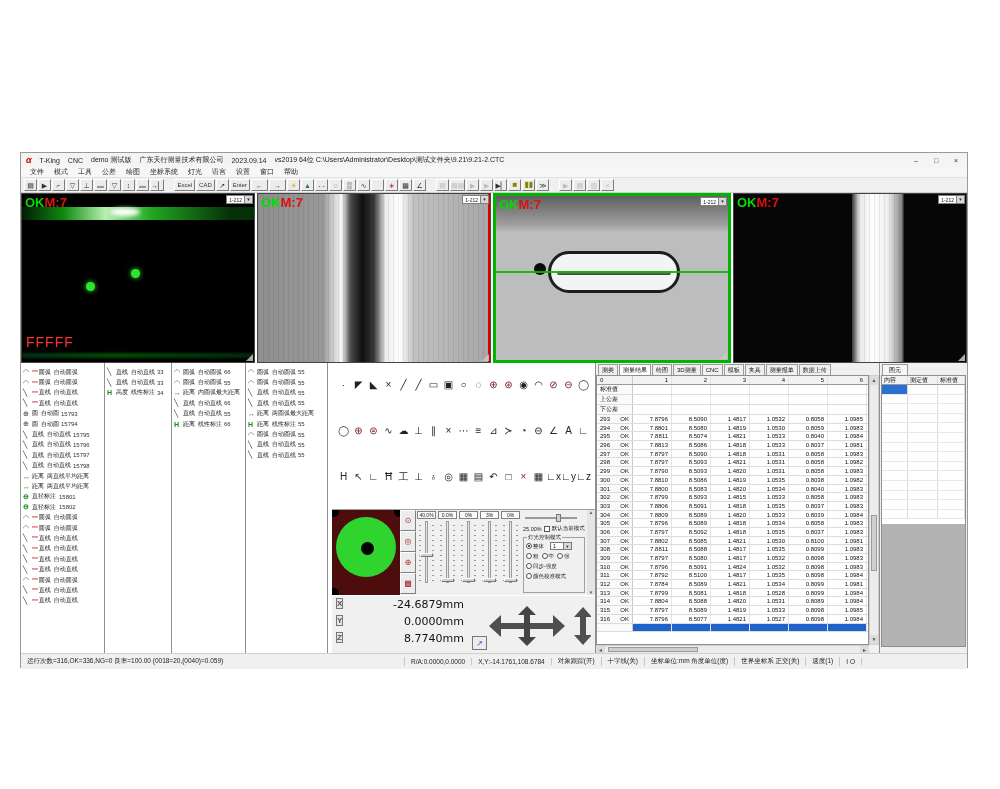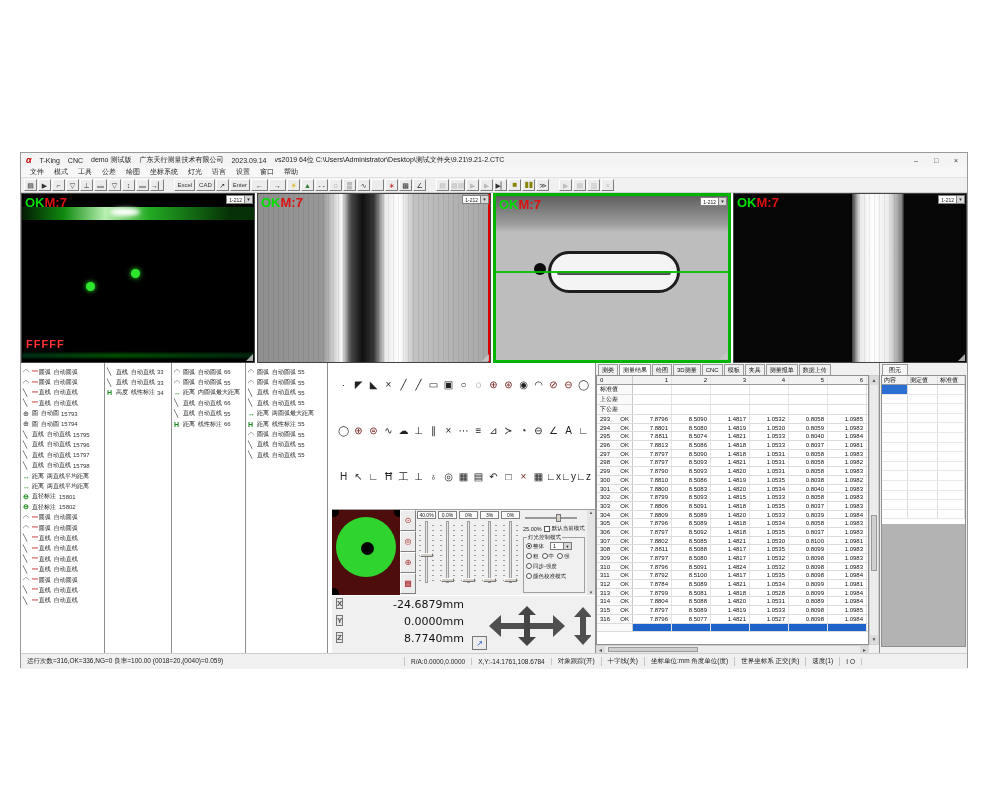--- a/index.html
+++ b/index.html
@@ -33,21 +33,21 @@
 .cam.sel{border:3px solid #00b400}
 .cam-label{position:absolute;top:1px;left:3px;z-index:6;font-weight:bold;font-size:13px}
 .ok{color:#00dd00}.mk{color:#dd1111}
 .cam-dd{position:absolute;top:1px;right:1px;z-index:6;height:9px;display:flex;background:#f0f0f0;border:1px solid #808080}
 .dd-v{font-size:5px;padding:0 2px;line-height:8px;background:#fff;color:#222}
 .dd-b{width:8px;background:#d8d8d8;border-left:1px solid #808080;font-size:4.5px;line-height:8px;text-align:center;color:#333}
 .grip{position:absolute;right:1px;bottom:1px;width:0;height:0;border-left:7px solid transparent;border-bottom:7px solid #c9c9c9;z-index:6;opacity:.85}
 .c1-band{position:absolute;left:0;right:0;top:13px;height:13px;background:linear-gradient(90deg,#041a04,#0f8a0f 18%,#b8f0b0 36%,#22aa22 55%,#063006 90%);filter:blur(.6px)}
 .c1-spot{position:absolute;left:88px;top:14px;width:30px;height:8px;background:#fff;border-radius:50%;filter:blur(2px)}
 .c1-dot{position:absolute;width:9px;height:9px;border-radius:50%;background:#2ee62e;box-shadow:0 0 5px #2ee62e}
-.c1-txt{position:absolute;left:4px;bottom:12px;color:#ff3333;font-size:11px;font-weight:bold;letter-spacing:1px}
+.c1-txt{position:absolute;left:4px;bottom:12px;color:#ff3333;font-size:14px;font-weight:normal;letter-spacing:1px}
 .c1-bot{position:absolute;left:0;right:0;bottom:4px;height:5px;background:linear-gradient(90deg,#063,#0a0 40%,#052);opacity:.45;filter:blur(1px)}
 .cam2-bg{position:absolute;inset:0;background:linear-gradient(90deg,#8f8f8f 0%,#989898 28%,#d5d5d5 33%,#f8f8f8 36%,#4a4a4a 40%,#101010 45%,#383838 50%,#ececec 55%,#ffffff 61%,#c2c2c2 67%,#a6a6a6 100%)}
 .streaks{position:absolute;inset:0;background:repeating-linear-gradient(90deg,rgba(0,0,0,.07) 0 1px,transparent 1px 5px)}
 .c2-red{position:absolute;right:0;top:0;bottom:0;width:2px;background:#d00}
 .c3-bg{position:absolute;inset:0;background:#bdbdbd}
 .c3-top{position:absolute;left:0;right:0;top:0;height:36px;background:linear-gradient(#5f5f5f,#9f9f9f 80%,#bdbdbd)}
 .c3-slot{position:absolute;left:52px;top:55px;width:132px;height:42px;border:3px solid #1e1e1e;border-radius:24px;background:#f4f4f4;z-index:2}
 .c3-pin{position:absolute;left:6px;right:6px;top:17px;height:4px;border-radius:2px;background:linear-gradient(#9a9a9a,#3a3a3a)}
 .c3-hole{position:absolute;left:38px;top:67px;width:12px;height:12px;border-radius:50%;background:#0c0c0c;z-index:3}
 .c3-gline{position:absolute;left:0;right:0;top:75px;height:2px;background:rgba(0,190,0,.9);z-index:4}

